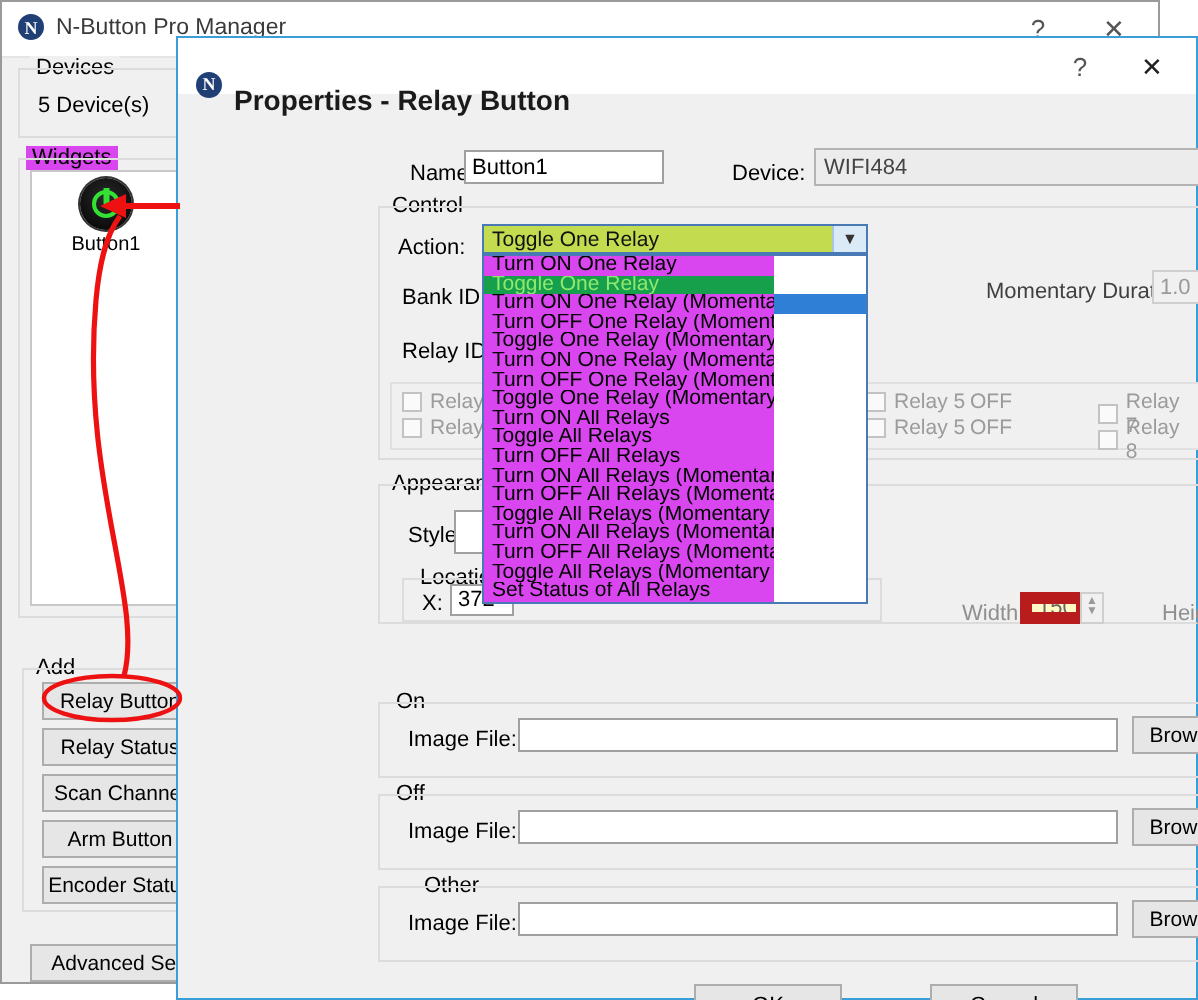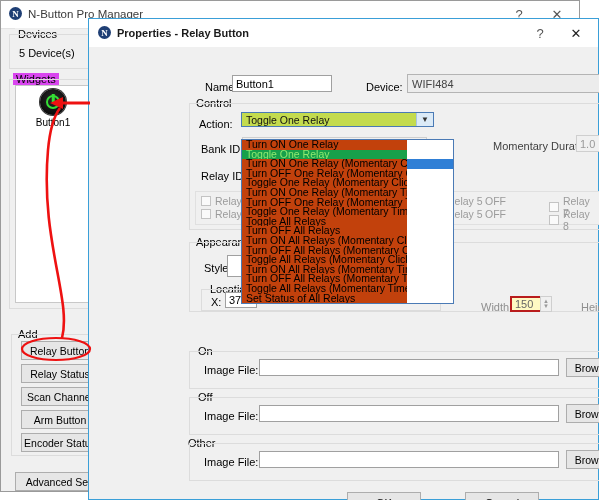--- a/index.html
+++ b/index.html
@@ -72,21 +72,21 @@
   #btn-advanced{position:absolute;left:14px;top:471px;width:92px;height:19px;
     background:#e6e6e6;border:1px solid #adadad;box-sizing:border-box;
     display:flex;align-items:center;justify-content:center;font-size:10.5px;}
   
   #dialog{
     position:absolute;left:88px;top:18px;width:511px;height:482px;
     background:#f0f0f0;border:1px solid #3a9fd8;box-sizing:border-box;
   }
   #dlg-titlebar{position:absolute;left:0;top:0;right:0;height:28px;background:#fff;}
   #dlg-title-row{position:absolute;left:9px;top:7px;display:flex;align-items:center;gap:6px;}
-  #dlg-title-text{font-size:11px;color:#1a1a1a;font-weight:bold;}
+  #dlg-title-text{font-size:14px;color:#1a1a1a;font-weight:bold;margin-top:16px;}
   #dlg-help{right:40px;height:28px;}
   #dlg-close{right:4px;height:28px;color:#222;}
   
   .lbl{position:absolute;font-size:11px;color:#000;}
   #name-label{left:116px;top:62px;}
   #name-input{position:absolute;left:143px;top:56px;width:100px;height:17px;
     background:#fff;border:1px solid #a0a0a0;box-sizing:border-box;
     font-family:"Liberation Sans",sans-serif;font-size:11px;padding:1px 3px;}
   #device-label{left:277px;top:62px;}
   #device-combo{position:absolute;left:318px;top:55px;width:258px;height:19px;
@@ -123,21 +123,21 @@
   #style-combo .pwr-icon{width:18px;height:18px;}
   #style-combo .pwr-glyph{width:10px;height:10px;border-width:2px;}
   #style-combo .pwr-glyph:after{height:6px;width:2px;top:-2px;}
   #location-label{left:118px;top:264px;background:#f0f0f0;padding:0 3px;}
   #loc-group{position:absolute;left:112px;top:270px;width:240px;height:22px;border:1px solid #dcdcdc;box-sizing:border-box;}
   #x-label{left:122px;top:277px;}
   #x-input{position:absolute;left:136px;top:273px;width:32px;height:16px;
     background:#fff;border:1px solid #a0a0a0;box-sizing:border-box;font-size:11px;padding:0 3px;}
   #width-label{left:392px;top:282px;color:#8f8f8f;}
   #width-input{position:absolute;left:421px;top:277px;width:34px;height:16px;
-    background:#fef9c3;border:2px solid #b91c1c;box-sizing:border-box;font-size:11px;color:#666;padding:0 3px;}
+    background:#fef9c3;border:6px solid #b91c1c;box-sizing:border-box;font-size:11px;color:#666;padding:0 3px;}
   #width-spin{position:absolute;left:451px;top:277px;width:12px;height:16px;background:#f0f0f0;border:1px solid #cfcfcf;
     box-sizing:border-box;display:flex;flex-direction:column;align-items:center;justify-content:center;font-size:6px;color:#999;line-height:5px;}
   #height-label{left:492px;top:282px;color:#8f8f8f;}
   #same-setting-btn{position:absolute;left:108px;top:308px;width:97px;height:19px;
     background:#e6e6e6;border:1px solid #adadad;box-sizing:border-box;
     display:flex;align-items:center;justify-content:center;font-size:10.5px;}
   
   .img-grp-label{position:absolute;font-size:11px;background:#f0f0f0;padding:0 3px;}
   .img-grp{position:absolute;left:100px;width:477px;height:38px;border:1px solid #dcdcdc;box-sizing:border-box;}
   .img-file-label{position:absolute;font-size:11px;}
@@ -155,22 +155,22 @@
     display:flex;align-items:center;justify-content:center;font-size:11px;}
   
   #action-combo{position:absolute;left:152px;top:93px;width:193px;height:15px;
     background:#c3db4e;border:1px solid #4a7ab5;box-sizing:border-box;
     display:flex;align-items:center;z-index:40;}
   #action-combo-text{font-size:10.5px;padding-left:4px;color:#111;}
   #action-combo-arrow{margin-left:auto;width:17px;height:100%;background:#dbeaf7;
     display:flex;align-items:center;justify-content:center;font-size:8px;color:#333;
     border-left:1px solid #a8c6e0;box-sizing:border-box;}
   #action-list{
-    position:absolute;left:152px;top:120px;width:213px;
-    background:#c2410c;border:1px solid #4a7ab5;box-sizing:border-box;z-index:45;
+    position:absolute;left:152px;top:108px;width:193px;
+    background:#d946ef;border:1px solid #4a7ab5;box-sizing:border-box;z-index:45;
     padding:0;
   }
   .opt{
     height:9.6px;line-height:9.6px;font-size:10.5px;color:#000;
     padding-left:4px;white-space:nowrap;overflow:hidden;
   }
   .opt.sel{background:#17a04b;color:#8fe86f;}
   #action-list-scrollcol{
     position:absolute;right:0;top:0;width:46px;height:100%;background:#fff;
     border-left:0;pointer-events:none;
@@ -324,21 +324,21 @@
       <span class="img-grp-label" style="left: 106px; top: 326px;">On</span>
       <div class="img-grp" style="top: 332px;"></div>
       <span class="img-file-label" style="left: 115px; top: 345px;">Image File:</span>
       <input class="img-input" style="top: 340px;">
       <div class="browser-btn" style="top: 339px;">Browser</div>
       <span class="img-grp-label" style="left: 106px; top: 372px;">Off</span>
       <div class="img-grp" style="top: 378px;"></div>
       <span class="img-file-label" style="left: 115px; top: 391px;">Image File:</span>
       <input class="img-input" style="top: 386px;">
       <div class="browser-btn" style="top: 385px;">Browser</div>
-      <span class="img-grp-label" style="left: 96px; top: 418px;">Other</span>
+      <span class="img-grp-label" style="left: 120px; top: 418px;">Other</span>
       <div class="img-grp" style="top: 424px;"></div>
       <span class="img-file-label" style="left: 115px; top: 437px;">Image File:</span>
       <input class="img-input" style="top: 432px;">
       <div class="browser-btn" style="top: 431px;">Browser</div>
     </div>
 
   <div id="ok-btn">OK</div>
   <div id="cancel-btn">Cancel</div>
 
   <div id="action-combo">
@@ -348,20 +348,21 @@
   <div id="action-list">
       <div id="action-list-scrollcol"></div>
       <div class="opt">Turn ON One Relay</div>
       <div class="opt sel">Toggle One Relay</div>
       <div class="opt">Turn ON One Relay (Momentary Click)</div>
       <div class="opt">Turn OFF One Relay (Momentary Click)</div>
       <div class="opt">Toggle One Relay (Momentary Click)</div>
       <div class="opt">Turn ON One Relay  (Momentary Timer)</div>
       <div class="opt">Turn OFF One Relay (Momentary Timer)</div>
       <div class="opt">Toggle One Relay (Momentary Timer)</div>
+      <div class="opt">Turn ON All Relays</div>
       <div class="opt">Toggle All Relays</div>
       <div class="opt">Turn OFF All Relays</div>
       <div class="opt">Turn ON All Relays (Momentary Click)</div>
       <div class="opt">Turn OFF All Relays (Momentary Click)</div>
       <div class="opt">Toggle All Relays (Momentary Click)</div>
       <div class="opt">Turn ON All Relays  (Momentary Timer)</div>
       <div class="opt">Turn OFF All Relays (Momentary Timer)</div>
       <div class="opt">Toggle All Relays (Momentary Timer)</div>
       <div class="opt">Set Status of All Relays</div>
       <div id="action-list-selband" style="top: 19.2px;"></div>

